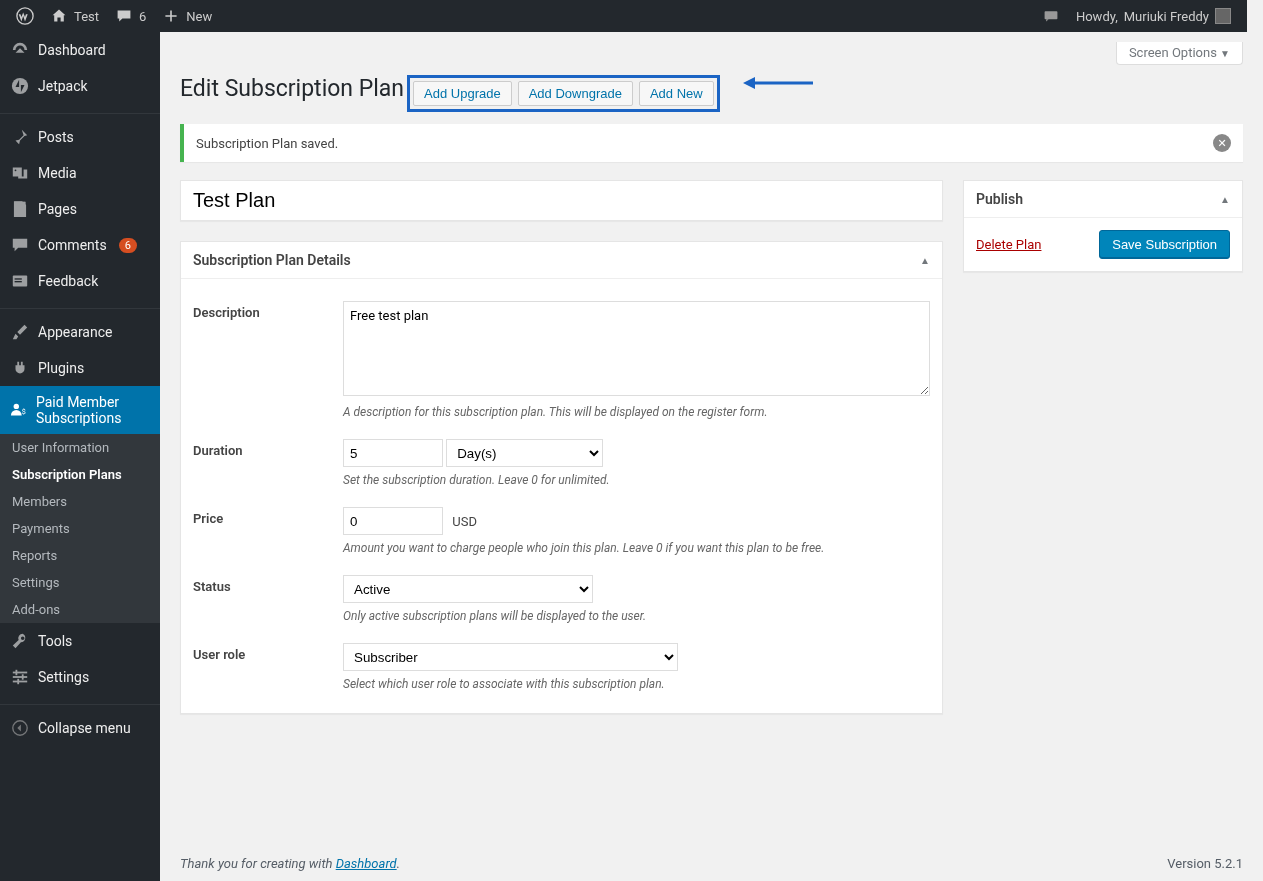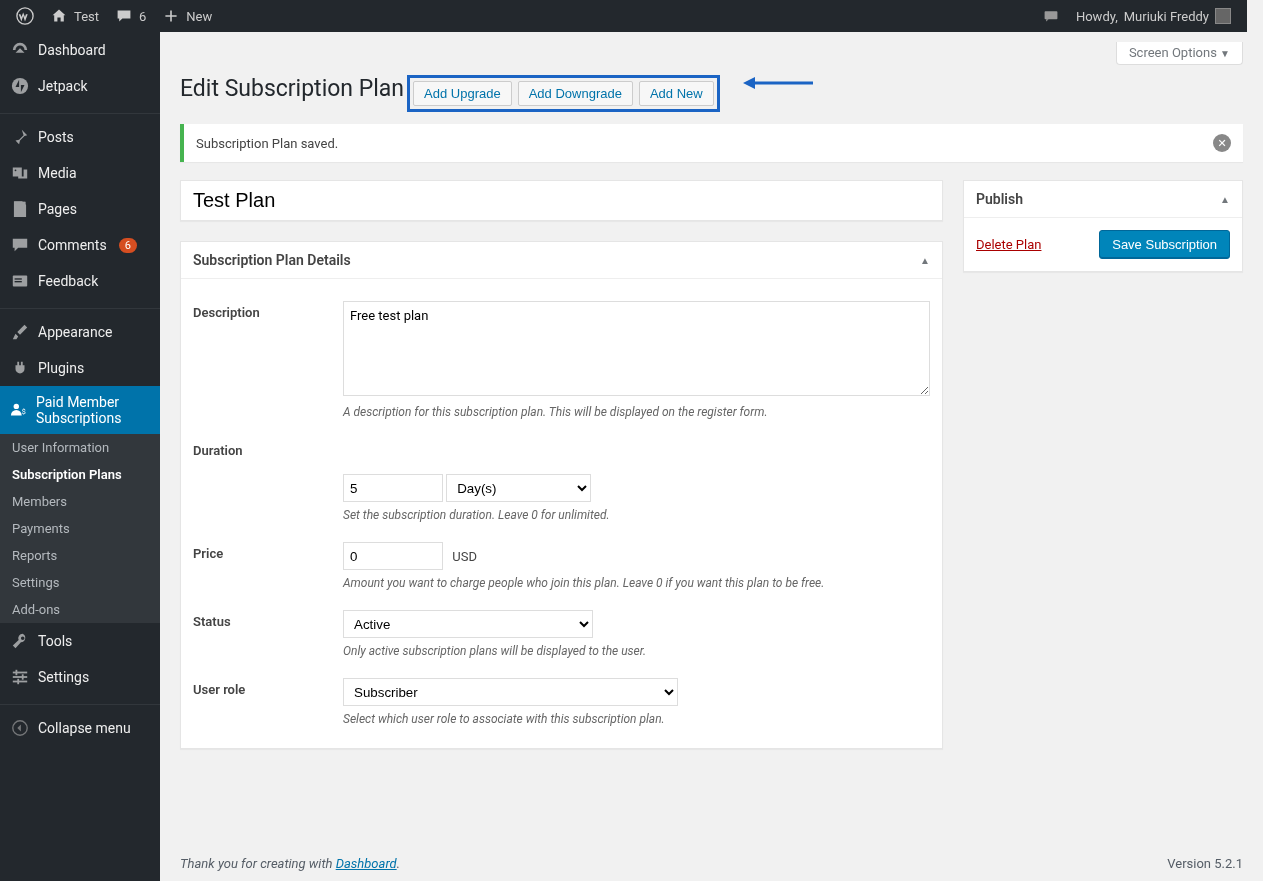--- a/index.html
+++ b/index.html
@@ -55,21 +55,21 @@
 .postbox .inside { padding: 12px; }
 
 .form-row { display: flex; align-items: flex-start; padding: 10px 0; }
 .form-label { width: 150px; font-weight: 600; padding-top: 4px; }
 .form-field { flex: 1; }
 .description { color: #666; font-style: italic; margin-top: 6px; font-size: 12px; }
 
 textarea.desc { width: 100%; height: 95px; border: 1px solid #ddd; padding: 6px; font-size: 13px; resize: both; font-family: inherit; }
 input[type=text].small { width: 100px; border: 1px solid #ddd; padding: 4px 6px; height: 28px; }
 select { border: 1px solid #ddd; padding: 4px 6px; height: 28px; background: #fff; }
-select.dur { width: 145px; margin-top: 35px; }
+select.dur { width: 157px; }
 select.status { width: 250px; }
 select.role { width: 335px; }
 .currency { margin-left: 6px; }
 
 .publish-actions { padding: 12px; display: flex; align-items: center; justify-content: space-between; }
 .delete-link { color: #a00; text-decoration: underline; cursor: pointer; }
 .button-primary { background: #0085ba; border: 1px solid #006799; color: #fff; padding: 6px 12px; border-radius: 3px; cursor: pointer; font-size: 13px; box-shadow: inset 0 -1px 0 #006799; }
 
 #wpfooter { padding: 10px 20px; color: #555d66; font-style: italic; display: flex; justify-content: space-between; font-size: 13px; }
 #wpfooter a { color: #0073aa; text-decoration: underline; }

